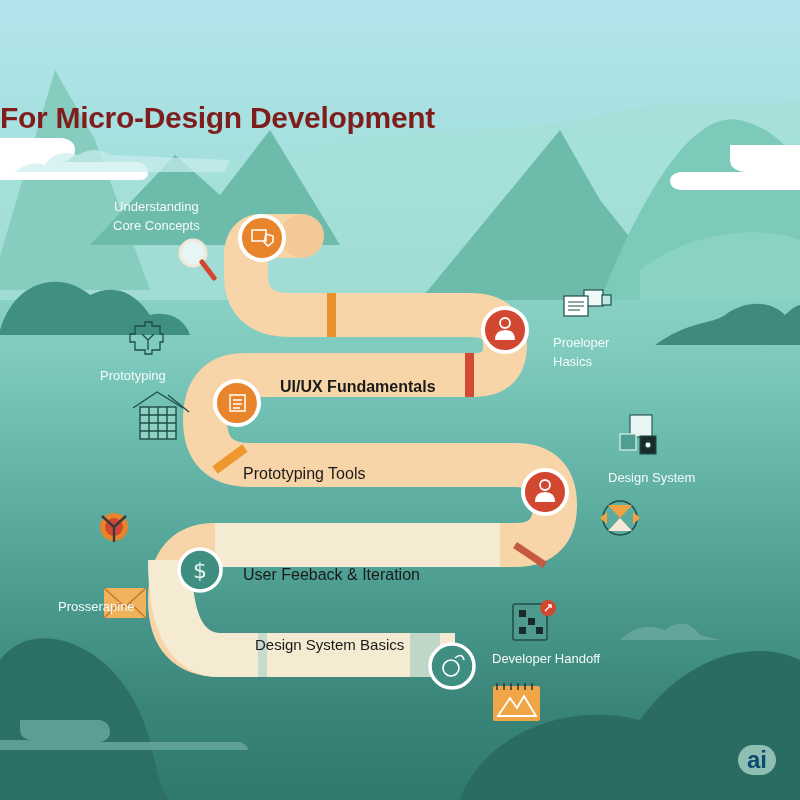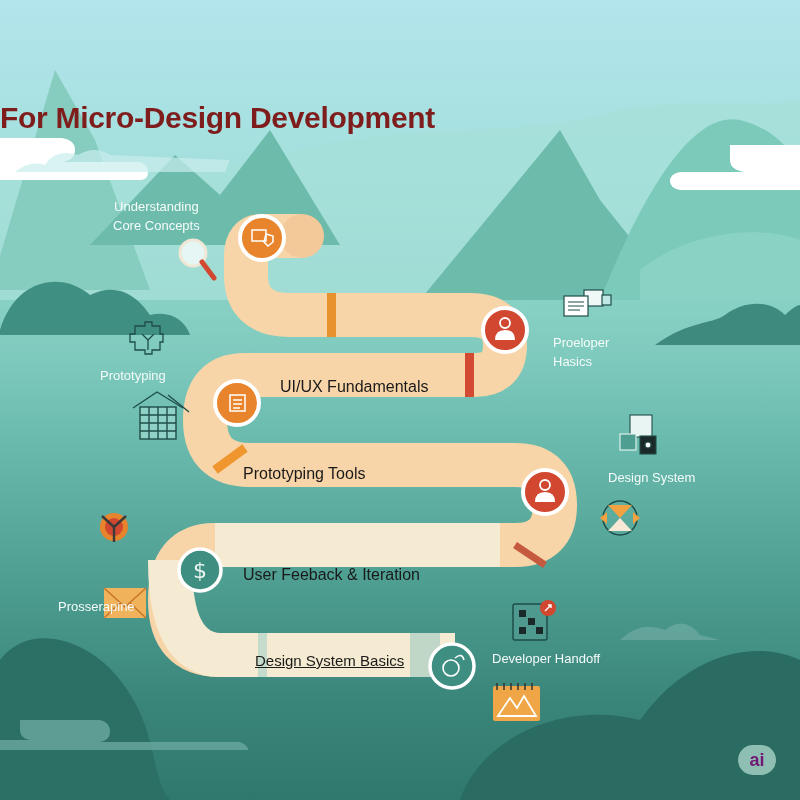--- a/index.html
+++ b/index.html
@@ -2,21 +2,21 @@
 <html><head>
 <meta charset="utf-8">
 <style>
   html, body { margin: 0; padding: 0; }
   body { width: 800px; height: 800px; overflow: hidden; position: relative; font-family: "Liberation Sans", "DejaVu Sans", sans-serif; }
   .bg { position: absolute; inset: 0; background: linear-gradient(180deg, #b3e5ec 0%, #a3dfdc 22%, #8dd3c8 38%, #6fbfb2 52%, #4f9f93 72%, #3a8579 88%, #2f786d 100%); }
   svg.scene { position: absolute; left: 0; top: 0; }
   .title { position: absolute; left: 0; width: 770px; top: 57px; font-size: 30px; font-weight: 700; color: #7f1d1d; letter-spacing: -0.3px; margin-top: 44px; }
   .lbl { position: absolute; font-size: 13px; color: #f4fbfa; line-height: 19px; }
   .lbl-dark { position: absolute; font-size: 16px; color: #1a1a1a; font-weight: 500; }
-  .badge { position: absolute; left: 738px; top: 745px; width: 38px; height: 30px; border-radius: 15px; background: #8fbfb2; color: #701a75; font-weight: 700; font-size: 18px; text-align: center; line-height: 30px; }
+  .badge { position: absolute; left: 738px; top: 745px; width: 38px; height: 30px; border-radius: 15px; background: #8fbfb2; color: #0c4a6e; font-weight: 700; font-size: 24px; text-align: center; line-height: 30px; }
 </style>
 </head>
 <body>
 
 <div class="bg"></div>
 
 <svg class="scene" width="800" height="800" viewBox="0 0 800 800">
 
   <path d="M0,170 C120,150 220,180 300,150 C420,120 520,140 620,110 C700,95 760,110 800,100 L800,300 L0,300 Z" fill="#a6dfd8" opacity="0.7"></path>
 
@@ -161,18 +161,18 @@
 </div>
 <div class="lbl" style="left:553px; top:333px;">
   <div>Proeloper</div>
   <div>Hasics</div>
 </div>
 <div class="lbl" style="left:100px; top:366px;">Prototyping</div>
 <div class="lbl" style="left:592px; top:468px;margin-left:16px;">Design System</div>
 <div class="lbl" style="left:58px; top:553px;margin-top:44px;">Prosserapine</div>
 <div class="lbl" style="left:492px; top:649px;">Developer Handoff</div>
 
-<div class="lbl-dark" style="left:280px; top:378px;">UI/UX Fundamentals</div>
+<div class="lbl-dark" style="left:280px; top:378px;font-weight:bold;">UI/UX Fundamentals</div>
 <div class="lbl-dark" style="left:243px; top:465px;">Prototyping Tools</div>
 <div class="lbl-dark" style="left:243px; top:566px;">User Feeback &amp; Iteration</div>
-<div class="lbl-dark" style="left:255px; top:652px; font-size:15px;text-decoration:underline;">Design System Basics</div>
+<div class="lbl-dark" style="left:255px; top:636px; font-size:15px;">Design System Basics</div>
 
 <div class="badge">ai</div>
 
 </body></html>

